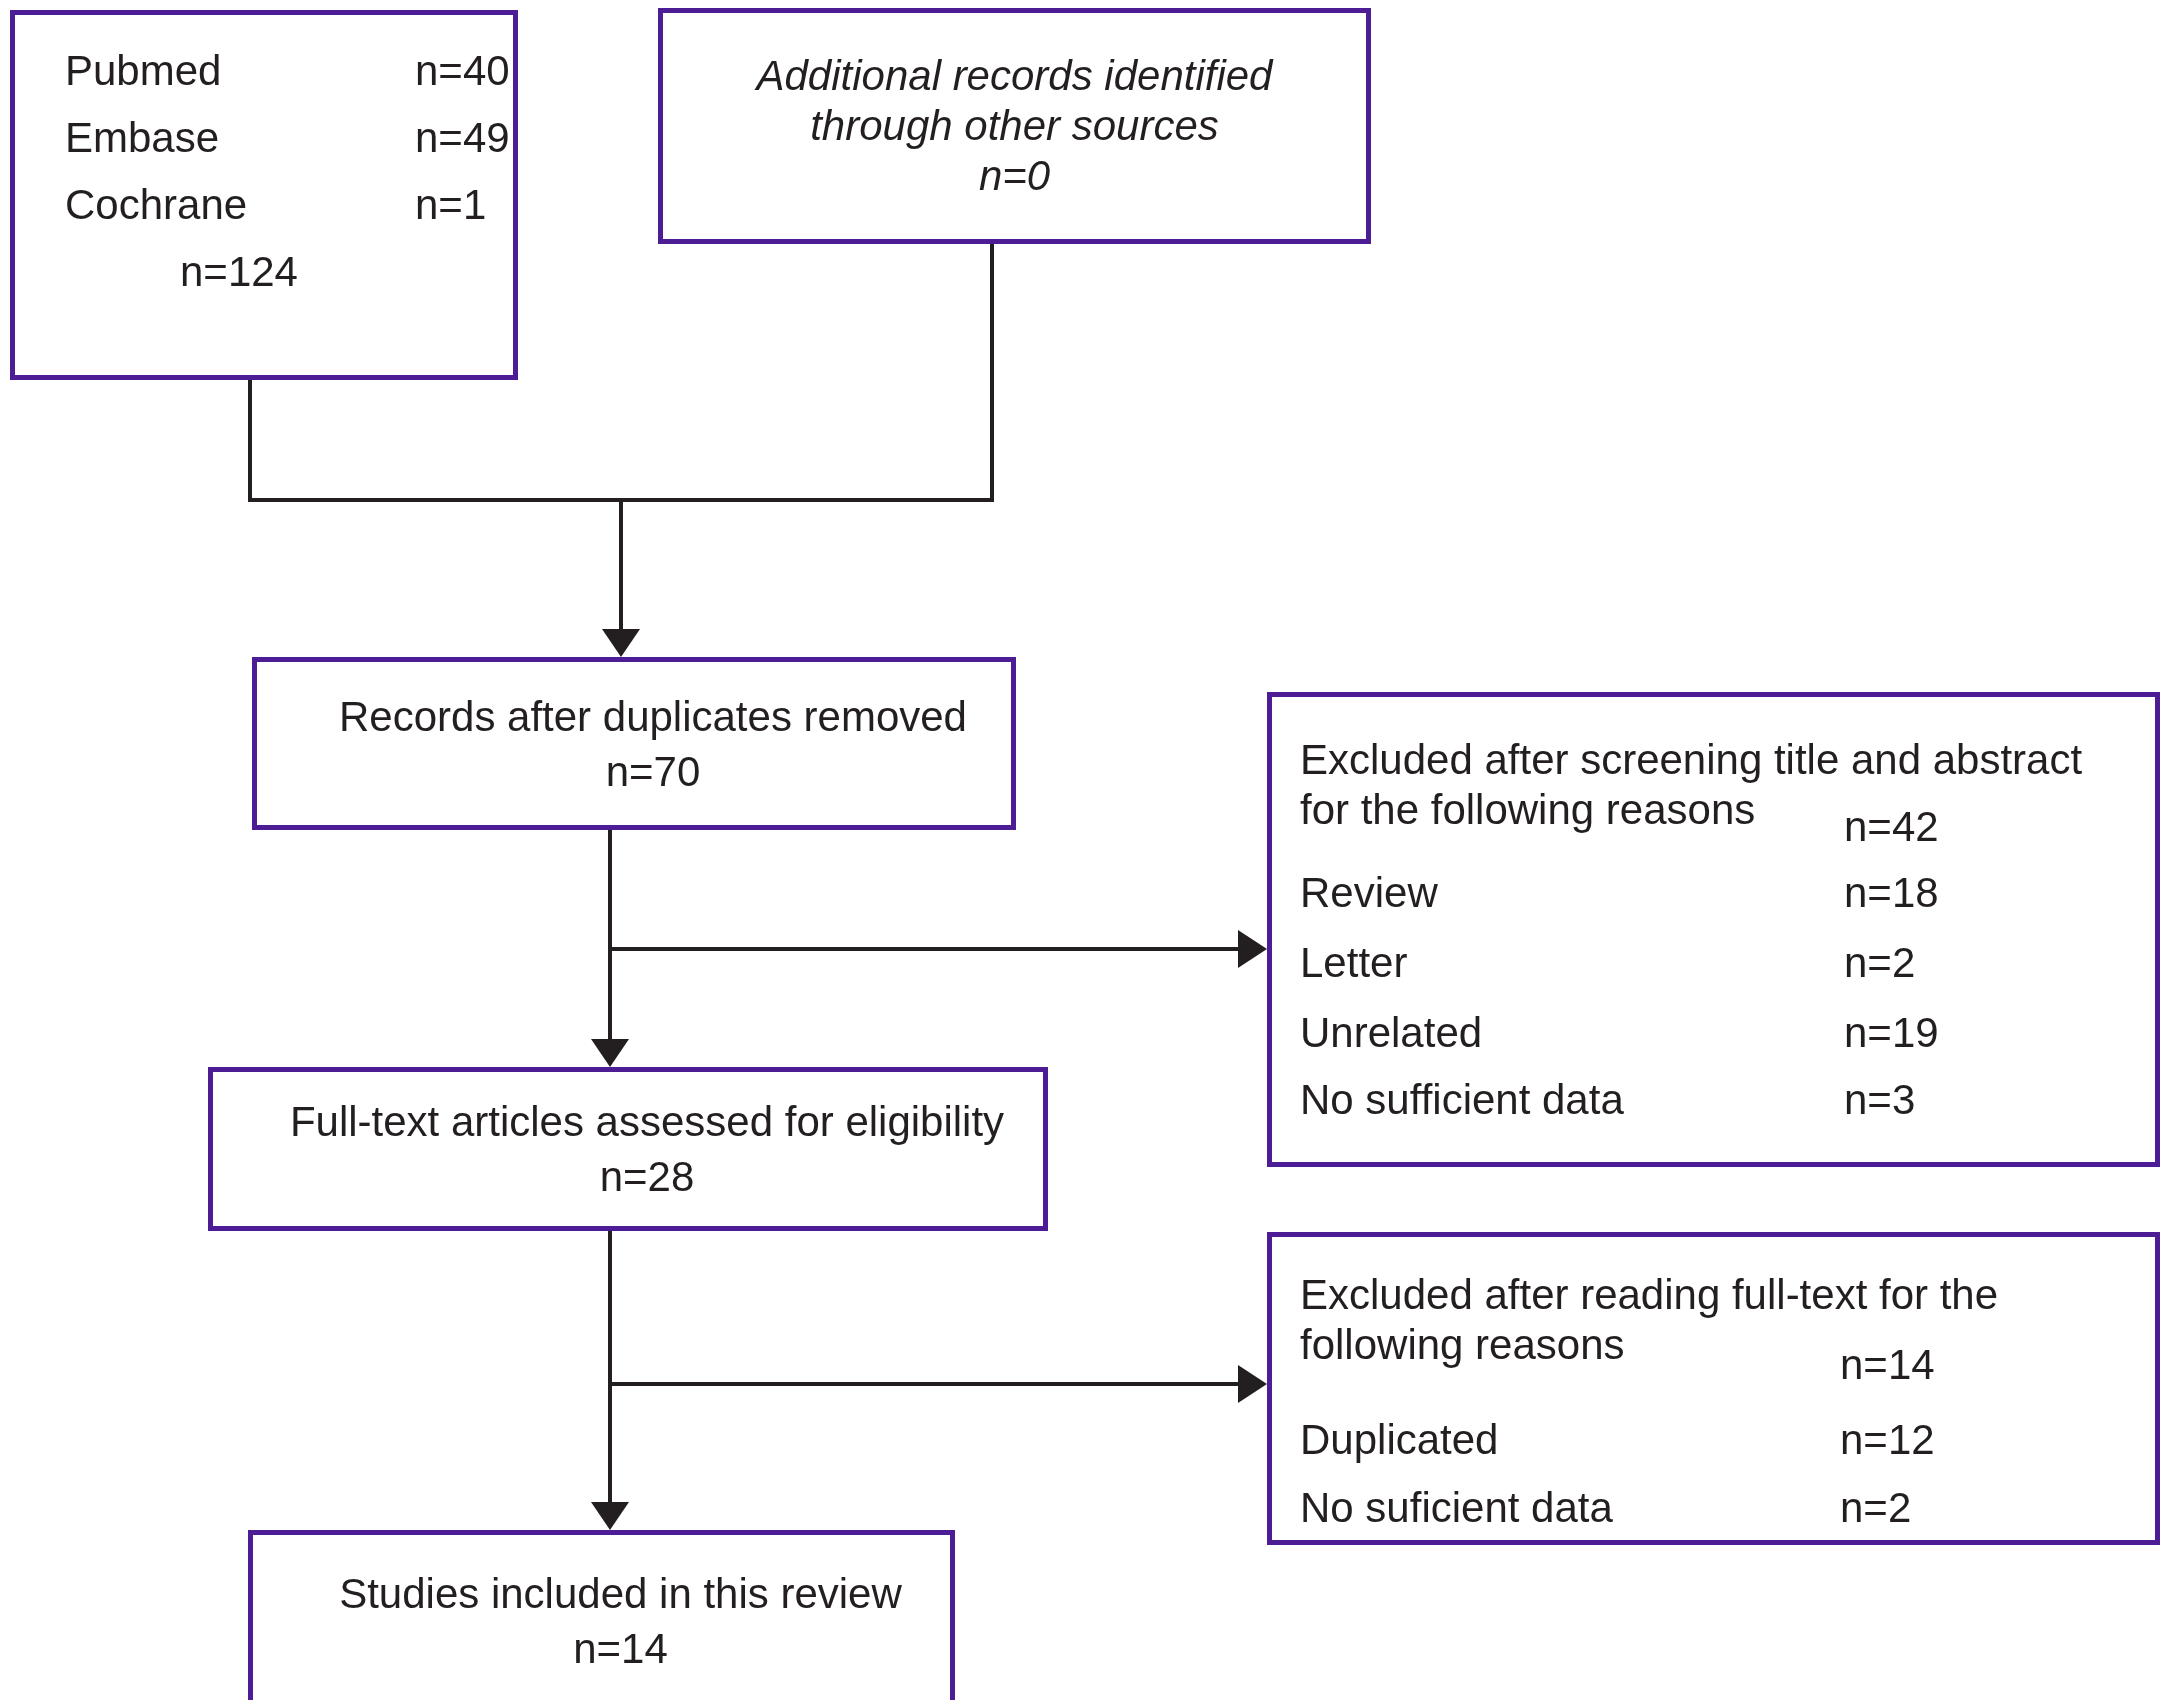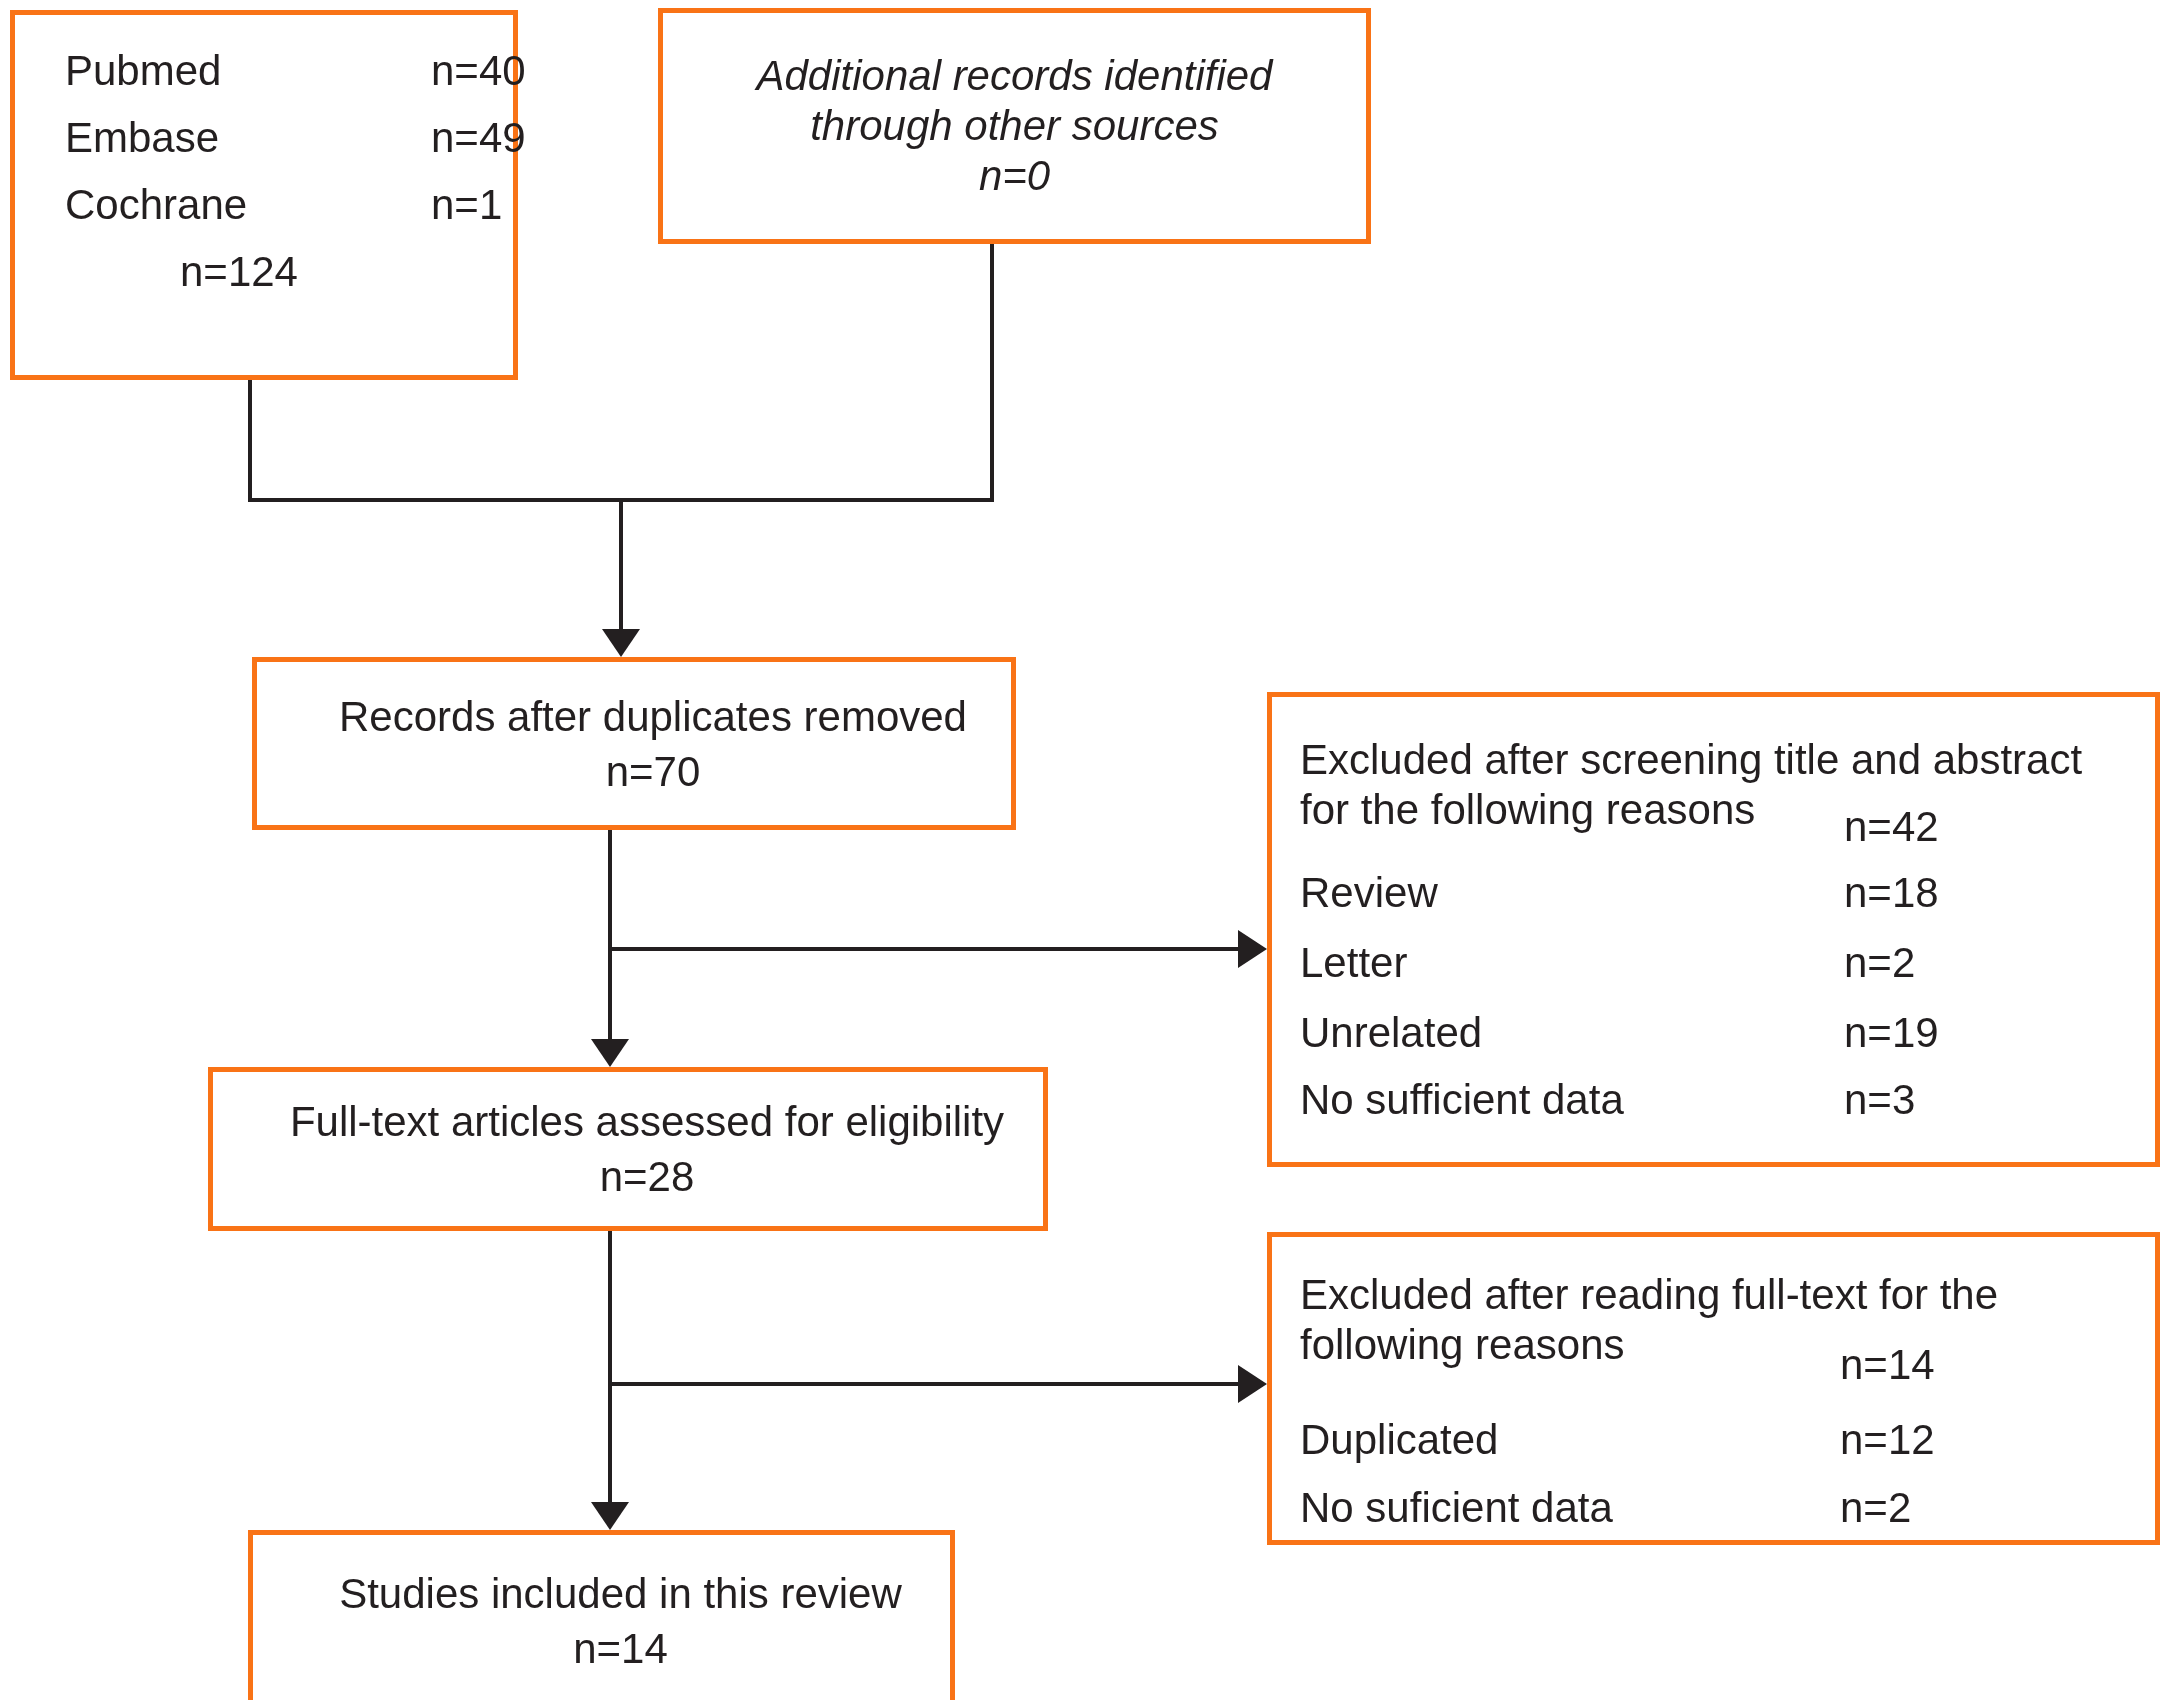--- a/index.html
+++ b/index.html
@@ -19,21 +19,21 @@
   .connector-layer {
     position: absolute;
     left: 0;
     top: 0;
     width: 2175px;
     height: 1700px;
   }
   .box {
     position: absolute;
     box-sizing: border-box;
-    border: 5px solid #f97316;
+    border: 5px solid #4c1d95;
     background: #ffffff;
     font-size: 42px;
   }
   .center-box {
     display: flex;
     flex-direction: column;
     align-items: center;
     justify-content: center;
     text-align: center;
   }
@@ -48,21 +48,20 @@
   .src-row {
     position: relative;
     height: 67px;
     line-height: 67px;
     white-space: nowrap;
   }
   .src-value {
     position: absolute;
     left: 350px;
     top: 0;
-    margin-left: 16px;
   }
   .src-total {
     height: 67px;
     line-height: 67px;
     width: 348px;
     text-align: center;
   }
 
   
   .additional-box { left: 658px; top: 8px; width: 713px; height: 236px; font-style: italic; }

